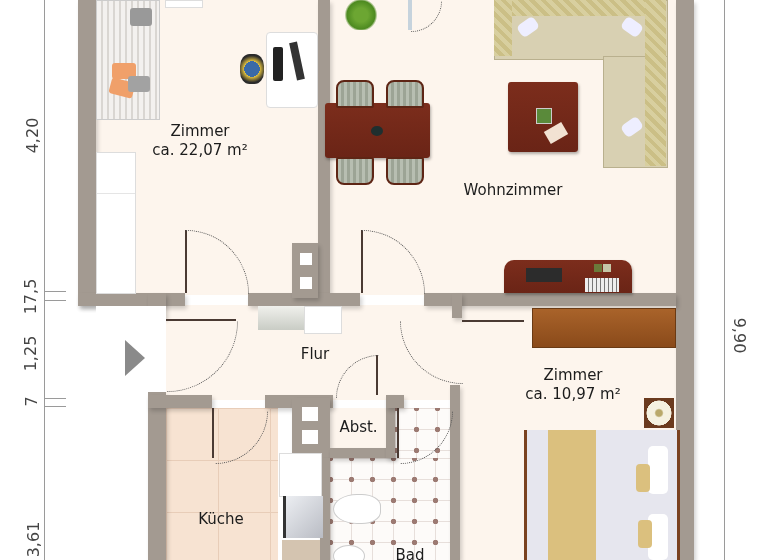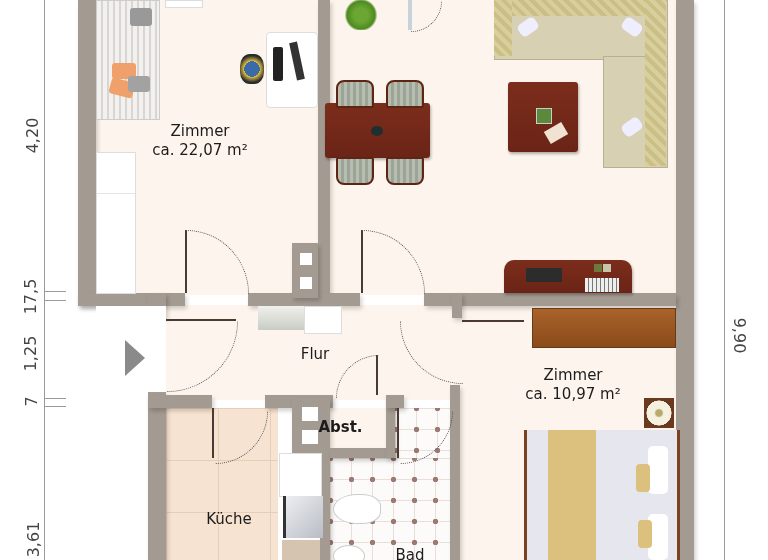--- a/index.html
+++ b/index.html
@@ -142,29 +142,30 @@
 <div class="abs" style="left:283px;top:496px;width:37px;height:42px;background:linear-gradient(135deg,#eceef2,#b9bcc4);border-left:3px solid #333;"></div>
 <div class="abs" style="left:282px;top:540px;width:38px;height:20px;background:#d4c4b0;"></div>
 <div class="abs" style="left:333px;top:494px;width:46px;height:28px;background:#fff;border:1px solid #ccc;border-radius:50% 40% 40% 50%;"></div>
 <div class="abs" style="left:333px;top:545px;width:30px;height:20px;background:#fff;border:1px solid #ccc;border-radius:50%;"></div>
 
 <div class="abs room-label" style="left:135px;top:122px;width:130px;">
   <div>Zimmer</div>
   <div>ca. 22,07 m²</div>
 </div>
 <div class="abs room-label" style="left:448px;top:181px;width:130px;">
+  <div>Wohnzimmer</div>
 </div>
 <div class="abs room-label" style="left:280px;top:345px;width:70px;">
   <div>Flur</div>
 </div>
 <div class="abs room-label" style="left:508px;top:366px;width:130px;">
   <div>Zimmer</div>
   <div>ca. 10,97 m²</div>
 </div>
-<div class="abs room-label" style="left:312px;top:418px;width:57px;font-weight:bold;">
+<div class="abs room-label" style="left:330px;top:418px;width:57px;">
   <div>Abst.</div>
 </div>
-<div class="abs room-label" style="left:184px;top:510px;width:90px;">
+<div class="abs room-label" style="left:176px;top:510px;width:90px;">
   <div>Küche</div>
 </div>
 <div class="abs room-label" style="left:380px;top:546px;width:60px;">
   <div>Bad</div>
 </div>
 
 </body></html>

